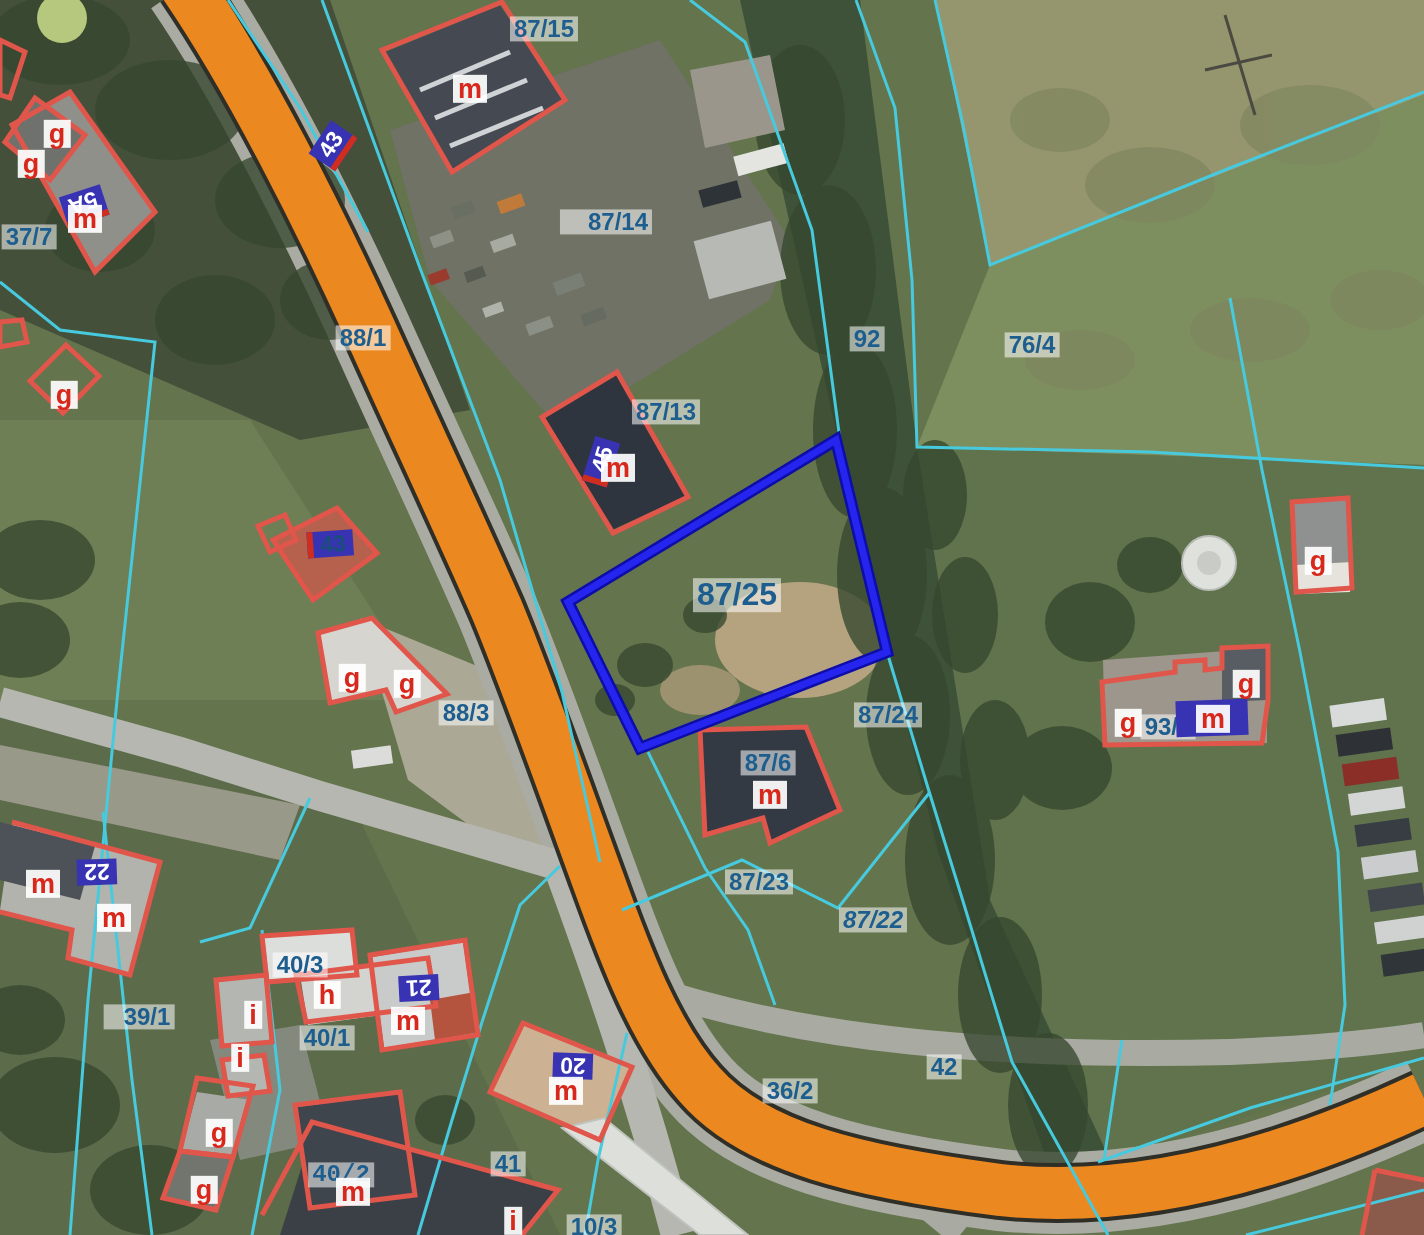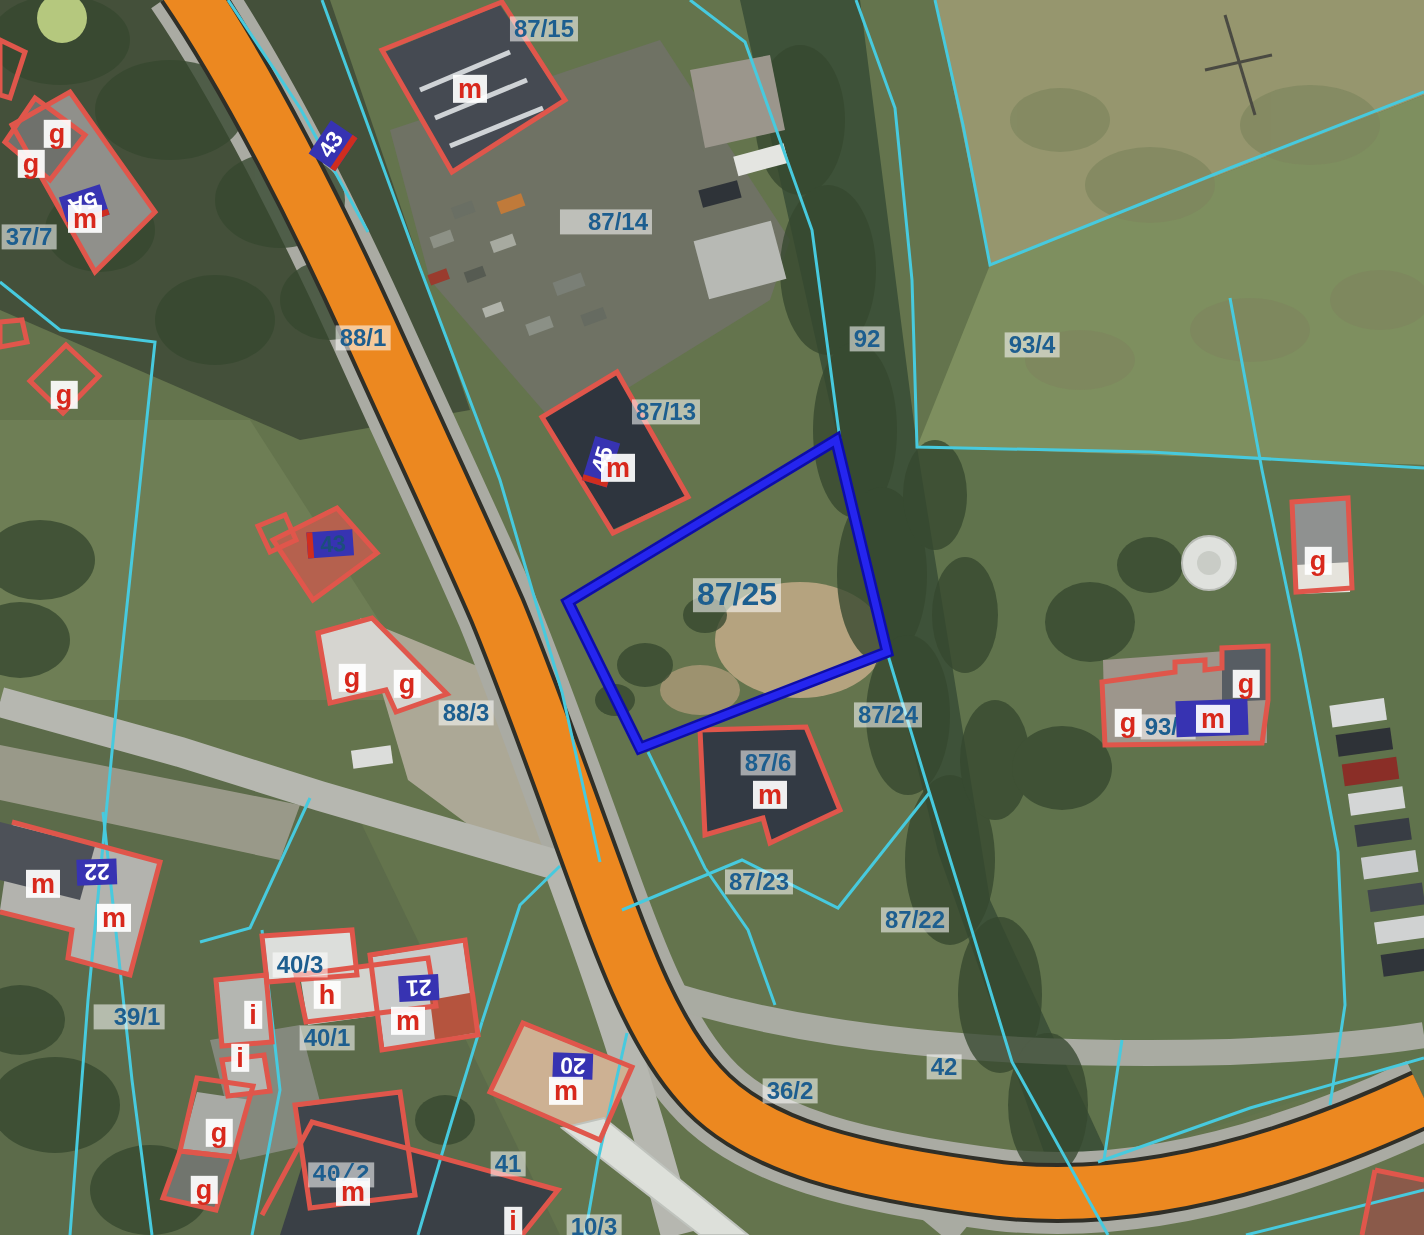--- a/index.html
+++ b/index.html
@@ -240,31 +240,31 @@
     <polygon points="836,440 887,652 640,748 568,602" fill="none" stroke="#2525ef" stroke-width="7"></polygon>
   </g>
 </svg>
 
 <div class="lbl pnum" style="left:29px;top:237px;">37/7</div>
 <div class="lbl pnum" style="left:363px;top:338px;">88/1</div>
 <div class="lbl pnum" style="left:516px;top:29px;margin-left:28px;">87/15</div>
 <div class="lbl pnum" style="left:606px;top:222px;padding-left:28px;">87/14</div>
 <div class="lbl pnum" style="left:666px;top:412px;">87/13</div>
 <div class="lbl pnum" style="left:867px;top:339px;">92</div>
-<div class="lbl pnum" style="left:1032px;top:345px;">93/4</div>
+<div class="lbl pnum" style="left:1032px;top:345px;">76/4</div>
 <div class="lbl pnum big" style="left:737px;top:595px;">87/25</div>
 <div class="lbl pnum" style="left:466px;top:713px;">88/3</div>
 <div class="lbl pnum" style="left:888px;top:715px;">87/24</div>
 <div class="lbl pnum" style="left:768px;top:763px;">87/6</div>
 <div class="lbl pnum" style="left:759px;top:882px;">87/23</div>
-<div class="lbl pnum" style="left:915px;top:920px;">87/22</div>
+<div class="lbl pnum" style="left:873px;top:920px;font-style:italic;">87/22</div>
 <div class="lbl pnum" style="left:1168px;top:727px;">93/3</div>
 <div class="lbl pnum" style="left:790px;top:1091px;">36/2</div>
 <div class="lbl pnum" style="left:944px;top:1067px;">42</div>
-<div class="lbl pnum" style="left:129px;top:1017px;padding-left:20px;">39/1</div>
+<div class="lbl pnum" style="left:139px;top:1017px;padding-left:20px;">39/1</div>
 <div class="lbl pnum" style="left:300px;top:965px;">40/3</div>
 <div class="lbl pnum" style="left:327px;top:1038px;">40/1</div>
 <div class="lbl pnum" style="left:508px;top:1164px;">41</div>
 <div class="lbl pnum" style="left:341px;top:1175px;font-family:Liberation Mono, monospace;">40/2</div>
 <div class="lbl pnum" style="left:594px;top:1227px;">10/3</div>
 
 <div class="lbl plate stripe-b" style="left:333px;top:146px;transform:translate(-50%,-50%) rotate(-56deg);">43</div>
 <div class="lbl plate stripe-t" style="left:84px;top:206px;transform:translate(-50%,-50%) rotate(162deg);">5A</div>
 <div class="lbl plate stripe-l darktext" style="left:330px;top:544px;transform:translate(-50%,-50%) rotate(-4deg);">43</div>
 <div class="lbl plate stripe-l" style="left:601px;top:462px;transform:translate(-50%,-50%) rotate(-73deg);">45</div>

